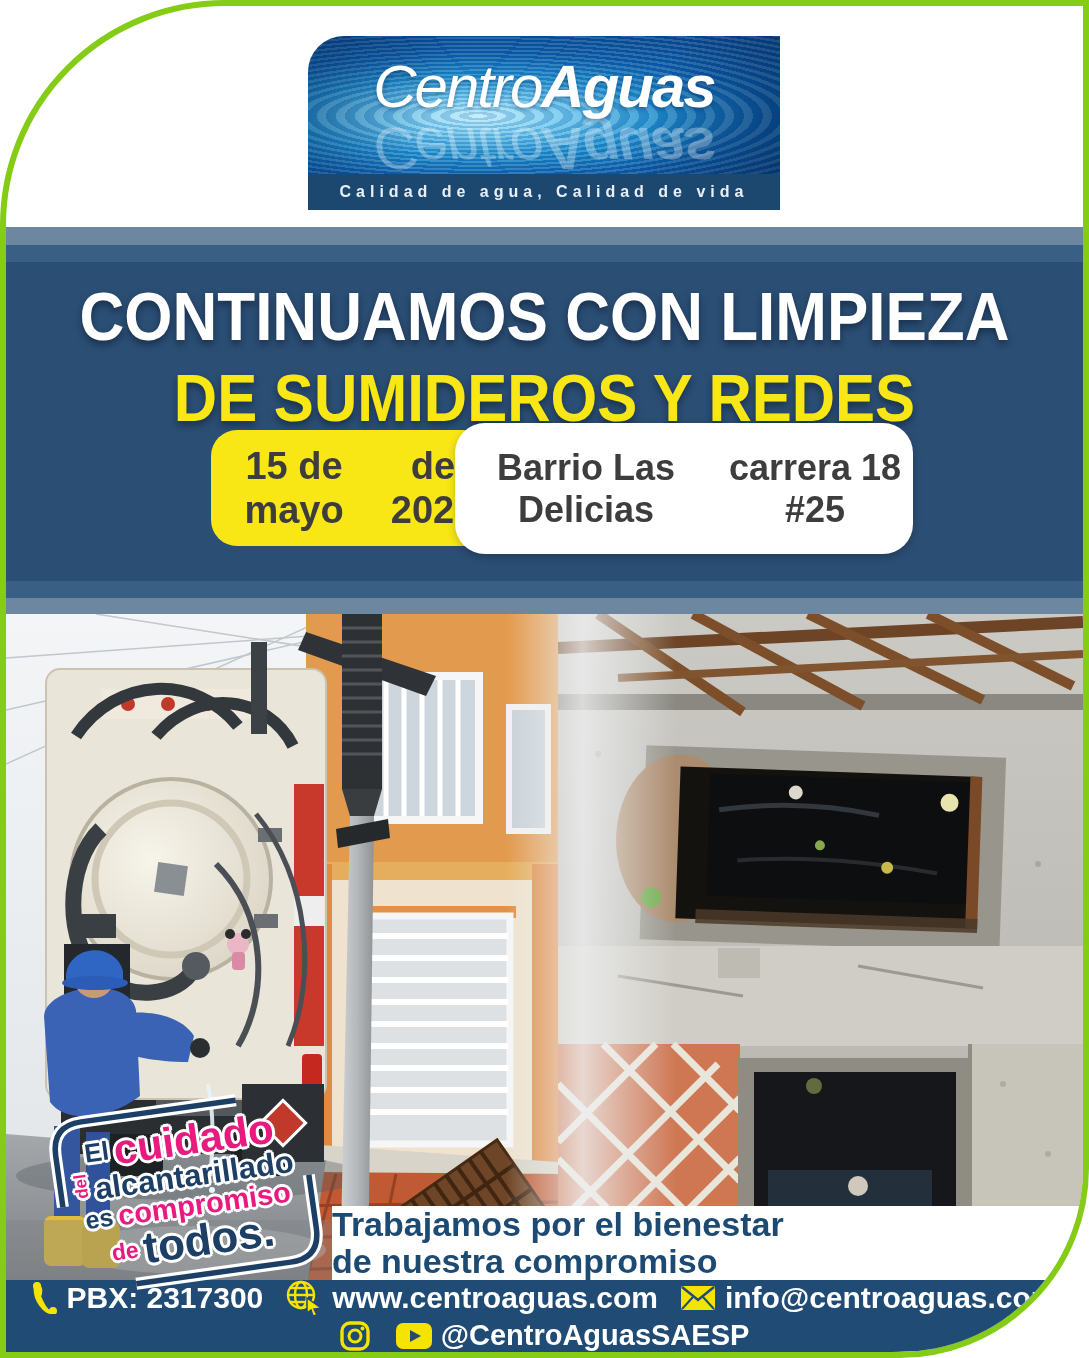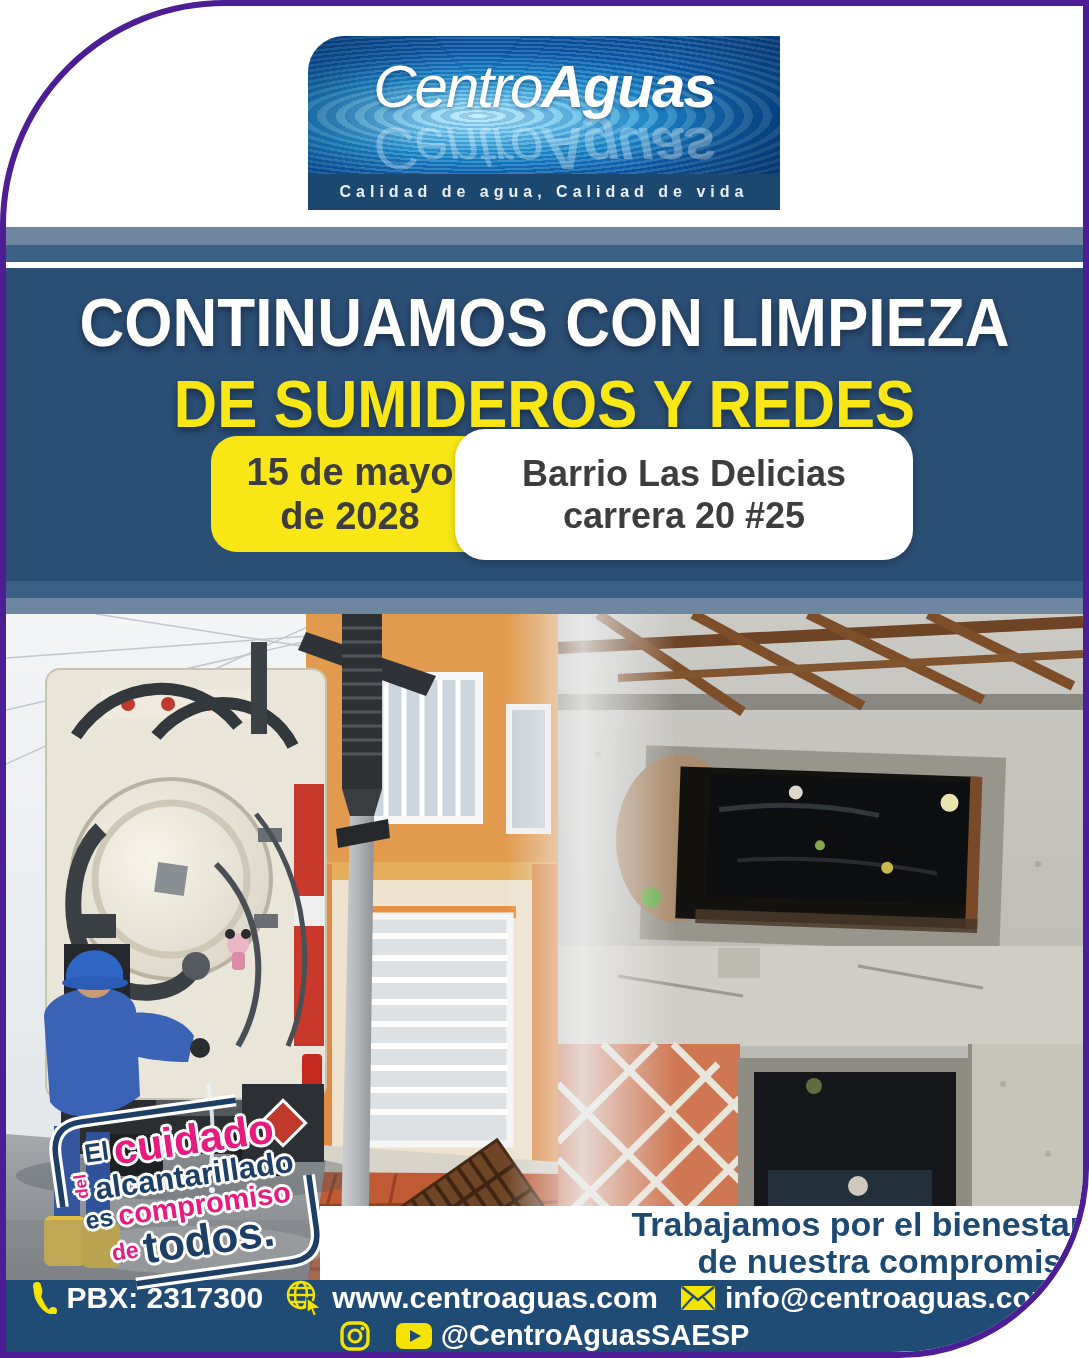--- a/index.html
+++ b/index.html
@@ -2,21 +2,21 @@
 <html><head>
 <meta charset="utf-8">
 <style>
   * { box-sizing: border-box; margin: 0; padding: 0; }
   body { background: #ffffff; font-family: "Liberation Sans", sans-serif; }
   .page { position: relative; width: 1089px; height: 1358px; background: #fff; overflow: hidden; }
 
   
   .frame {
     position: absolute; inset: 0;
-    border: 6px solid #4c1d95;
+    border: 6px solid #84cc16;
     border-radius: 225px 0 190px 0;
     overflow: hidden; background: #fff;
   }
   .abs { position: absolute; left: 0; right: 0; }
 
   
   .logo { position: absolute; left: 302px; top: 30px; width: 472px; height: 174px; }
   .logo-art {
     position: relative; height: 138px; overflow: hidden;
     border-radius: 36px 0 0 0;
@@ -37,54 +37,54 @@
   }
   .logo-tagline {
     height: 36px; background: #1c4870; color: #e9eff6;
     display: flex; align-items: center; justify-content: center;
     font-size: 16px; letter-spacing: 5px; white-space: nowrap; font-weight: bold;
   }
 
   
   .strip-a { top: 221px; height: 18px; background: #6d87a1; }
   .strip-b { top: 239px; height: 17px; background: #3a5f85; }
-  .banner  { top: 256px; height: 319px; background: #2b4e74; margin-top: 6px; }
+  .banner  { top: 256px; height: 319px; background: #2b4e74; }
   .strip-c { top: 575px; height: 17px; background: #3a5f85; }
   .strip-d { top: 592px; height: 16px; background: #6d87a1; }
 
   .headline1, .headline2 {
     text-align: center; font-weight: 700; white-space: nowrap;
     transform: scaleY(1.12); transform-origin: center top;
     text-shadow: 0 4px 7px rgba(8,20,38,.5); letter-spacing: 0;
   }
   .headline1 { margin-top: 14px; color: #ffffff; font-size: 62px; }
   .headline2 { margin-top: 12px; color: #f8e715; font-size: 60px; }
 
   .pill {
-    position: absolute; display: flex; flex-direction: column;
+    position: absolute; display: flex; flex-direction: row;
     align-items: center; justify-content: center;
     font-weight: 700; color: #3d3d3d; line-height: 1.16; text-align: center;
   }
   .pill-date { left: 205px; top: 168px; width: 278px; height: 116px;
     background: #f8e715; border-radius: 26px; font-size: 38px; z-index: 1; }
   .pill-loc { left: 449px; top: 161px; width: 458px; height: 131px;
     background: #ffffff; border-radius: 30px; font-size: 36px; z-index: 2;
     box-shadow: 0 3px 8px rgba(0,0,0,.22); }
 
   
   .photos { position: absolute; left: 0; top: 608px; width: 1077px; height: 666px; display: flex; }
   .photos svg { display: block; height: 666px; }
   .photo-blend { position: absolute; left: 500px; top: 608px; width: 170px; height: 666px;
     background: linear-gradient(90deg, rgba(240,241,242,0), rgba(238,239,240,.8) 45%, rgba(238,239,240,0));
     pointer-events: none; }
 
   
   .message-band {
-    position: absolute; left: 314px; right: 0; top: 1200px; height: 74px; background: #fff;
-    display: flex; flex-direction: column; align-items: flex-end; justify-content: center;
+    position: absolute; left: 326px; right: 0; top: 1200px; height: 74px; background: #fff;
+    display: flex; flex-direction: column; align-items: flex-start; justify-content: center;
     color: #1d4a73; font-weight: 700; font-size: 34px; line-height: 1.08; white-space: nowrap;
   }
 
   
   .footer {
     position: absolute; left: 0; right: 0; top: 1274px; bottom: 0;
     background: #1f4b74; border-bottom-right-radius: 240px 90px;
     display: flex; flex-direction: column; align-items: center; justify-content: space-between; gap: 3px;
     color: #fff; font-weight: 700;
   }
@@ -133,21 +133,21 @@
     <div class="abs banner">
       <div class="headline1">CONTINUAMOS CON LIMPIEZA</div>
       <div class="headline2">DE SUMIDEROS Y REDES</div>
 
       <div class="pill pill-date">
         <span>15 de mayo</span>
         <span>de 2028</span>
       </div>
       <div class="pill pill-loc">
         <span>Barrio Las Delicias</span>
-        <span>carrera 20 #25</span>
+        <span>carrera 18 #25</span>
       </div>
     </div>
 
     <div class="abs strip-c"></div>
     <div class="abs strip-d"></div>
 
     <div class="photos">
 
       <svg class="left" width="552" height="666" viewBox="0 0 552 666" preserveAspectRatio="none">
         <defs>

